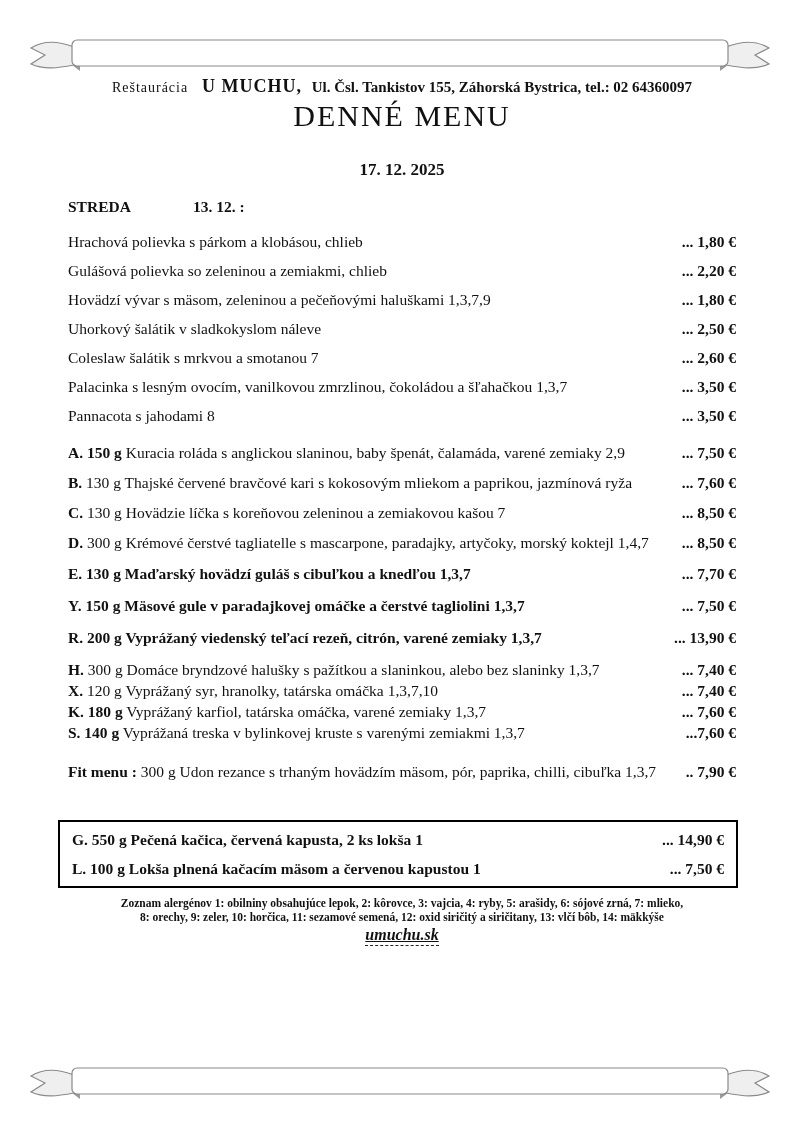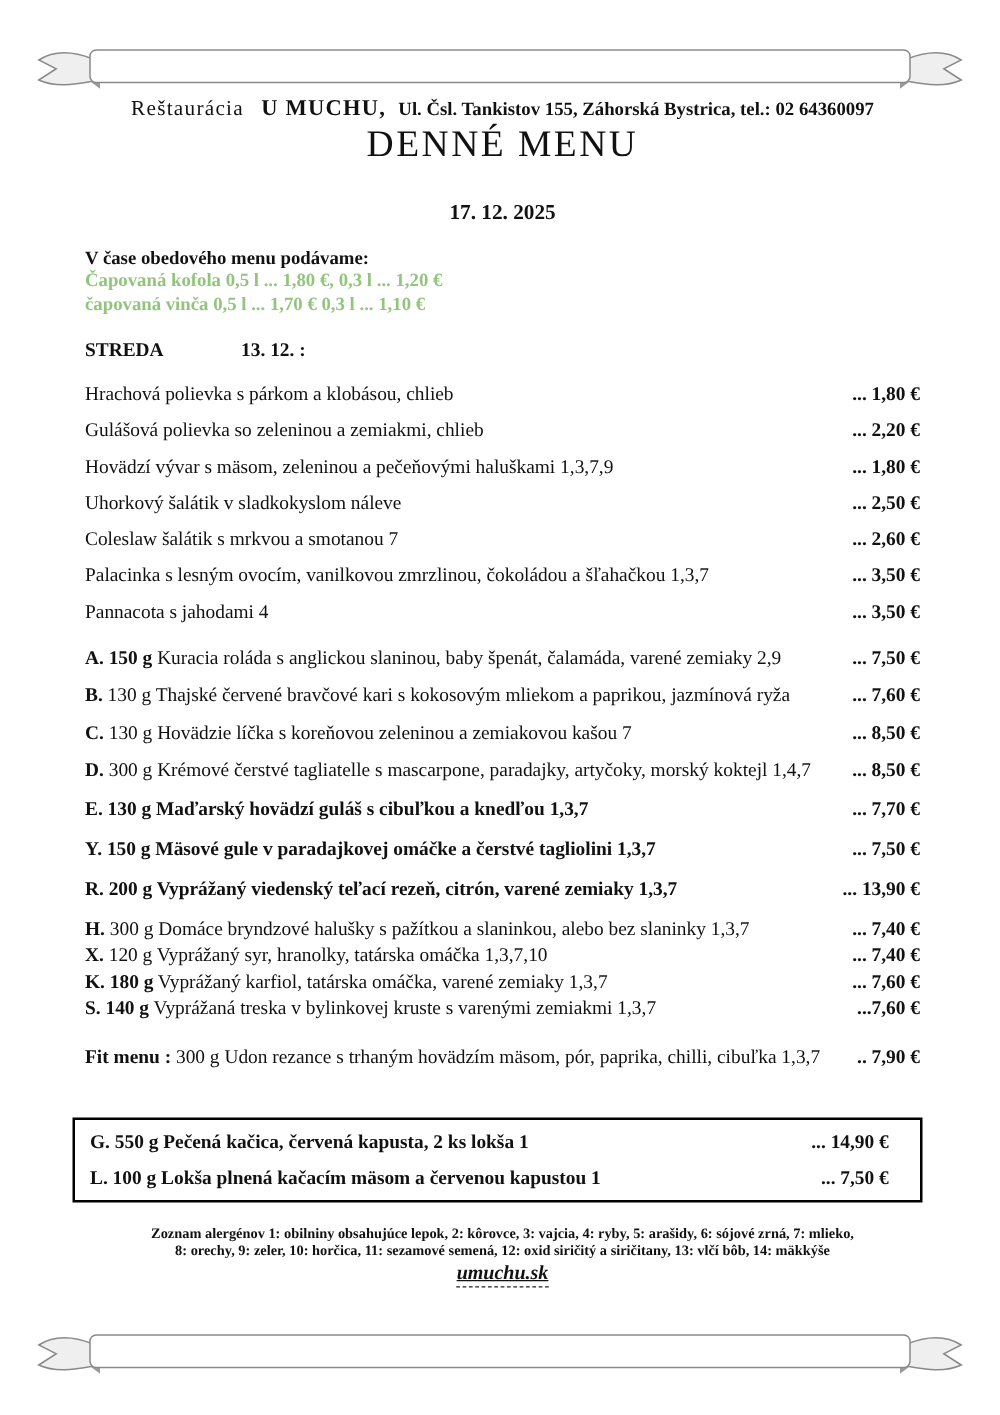--- a/index.html
+++ b/index.html
@@ -12,21 +12,21 @@
   }
   .page { position: relative; width: 800px; height: 1132px; }
 
   .ribbon { position: absolute; left: 28px; width: 744px; height: 42px; }
   .ribbon.top { top: 34px; }
   .ribbon.bottom { top: 1062px; }
 
   .content { position: absolute; top: 76px; left: 0; width: 800px; padding: 0 64px 0 68px; }
 
   .header-line { text-align: center; font-size: 15px; font-weight: bold; white-space: nowrap; }
-  .restaurant-label { font-size: 17px; font-weight: normal; letter-spacing: 1px; }
+  .restaurant-label { font-size: 14px; font-weight: normal; letter-spacing: 1px; }
   .restaurant-name { font-size: 18px; font-weight: bold; letter-spacing: 1px; padding: 0 6px 0 10px; }
 
   .title { text-align: center; font-size: 30px; font-weight: normal; letter-spacing: 2px; margin-top: 2px; }
   .date { text-align: center; font-size: 17px; font-weight: bold; margin-top: 27px; }
 
   .serving { margin-top: 19px; font-size: 15px; }
   .serving-note { font-weight: bold; }
   .drink-line { font-weight: bold; line-height: 19px; }
 
   .day-line { margin-top: 18px; font-size: 15.5px; font-weight: bold; }
@@ -47,26 +47,26 @@
   .block-eyzr .row { margin-bottom: 14px; }
   .block-hxks { margin-top: 14px; }
   .block-hxks .row { margin-bottom: 3px; }
   .fit-row { margin-top: 21px; }
 
   .special-box {
     margin-top: 39px;
     margin-left: -10px;
     margin-right: -2px;
     border: 2px solid #000;
-    padding: 9px 25px 6px 12px;
+    padding: 9px 12px 6px 12px;
   }
   .special-box .row { margin-bottom: 11px; }
   .special-box .row:last-child { margin-bottom: 2px; }
 
-  .allergens { margin-top: 18px; text-align: center; font-size: 11.5px; font-weight: bold; line-height: 14px; margin-left: -20px; margin-right: -20px; }
+  .allergens { margin-top: 8px; text-align: center; font-size: 11.5px; font-weight: bold; line-height: 14px; margin-left: -20px; margin-right: -20px; }
   .website-line { text-align: center; margin-top: 2px; }
   .website {
     display: inline-block;
     font-size: 16px; font-weight: bold; font-style: italic;
     text-decoration: underline;
     border-bottom: 1px dashed #222;
     padding-bottom: 1px;
     cursor: pointer;
   }
 
@@ -91,25 +91,20 @@
 
     <div class="header-line">
       <span class="restaurant-label">Reštaurácia</span>
       <span class="restaurant-name">U MUCHU,</span>
       <span>Ul. Čsl. Tankistov 155,  Záhorská Bystrica, tel.:  02 64360097</span>
     </div>
 
     <div class="title">DENNÉ MENU</div>
     <div class="date">17. 12. 2025</div>
 
-    <div class="serving">
-      <div class="serving-note">V čase obedového menu podávame:</div>
-      <div class="drink-line green" style="color: rgb(147, 196, 125);">Čapovaná kofola 0,5 l ... 1,80 €,  0,3 l ... 1,20 €</div>
-      <div class="drink-line green" style="color: rgb(147, 196, 125);">čapovaná vinča  0,5 l ... 1,70 €  0,3 l ... 1,10 €</div>
-    </div>
 
     <div class="day-line">
       <span class="day-label">STREDA</span>
       <span>13. 12. :</span>
     </div>
 
     <div class="rows starters">
       <div class="row">
         <span class="nm">Hrachová polievka s párkom a klobásou, chlieb</span>
         <span class="pr">... 1,80 €</span>
@@ -128,21 +123,21 @@
       </div>
       <div class="row">
         <span class="nm">Coleslaw šalátik s mrkvou a smotanou 7</span>
         <span class="pr">... 2,60 €</span>
       </div>
       <div class="row">
         <span class="nm">Palacinka s lesným ovocím, vanilkovou zmrzlinou, čokoládou a šľahačkou 1,3,7</span>
         <span class="pr">... 3,50 €</span>
       </div>
       <div class="row">
-        <span class="nm">Pannacota s jahodami 4</span>
+        <span class="nm">Pannacota s jahodami 8</span>
         <span class="pr">... 3,50 €</span>
       </div>
     </div>
 
     <div class="rows block-abcd">
       <div class="row">
         <span class="nm"><b>A. 150 g</b><span> Kuracia roláda s anglickou slaninou, baby špenát, čalamáda, varené zemiaky 2,9</span></span>
         <span class="pr">... 7,50 €</span>
       </div>
       <div class="row">

